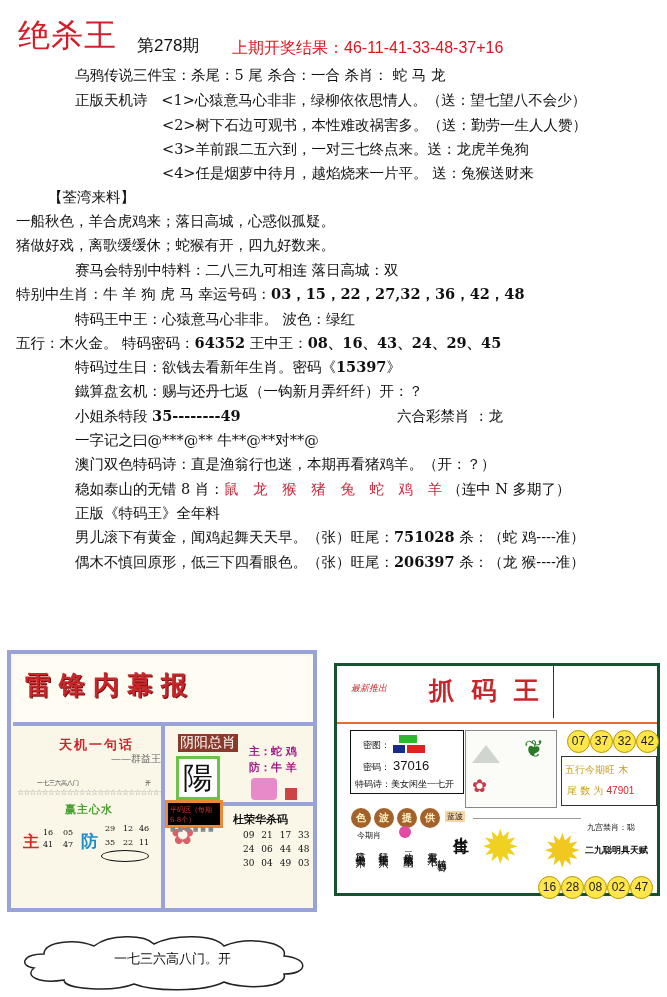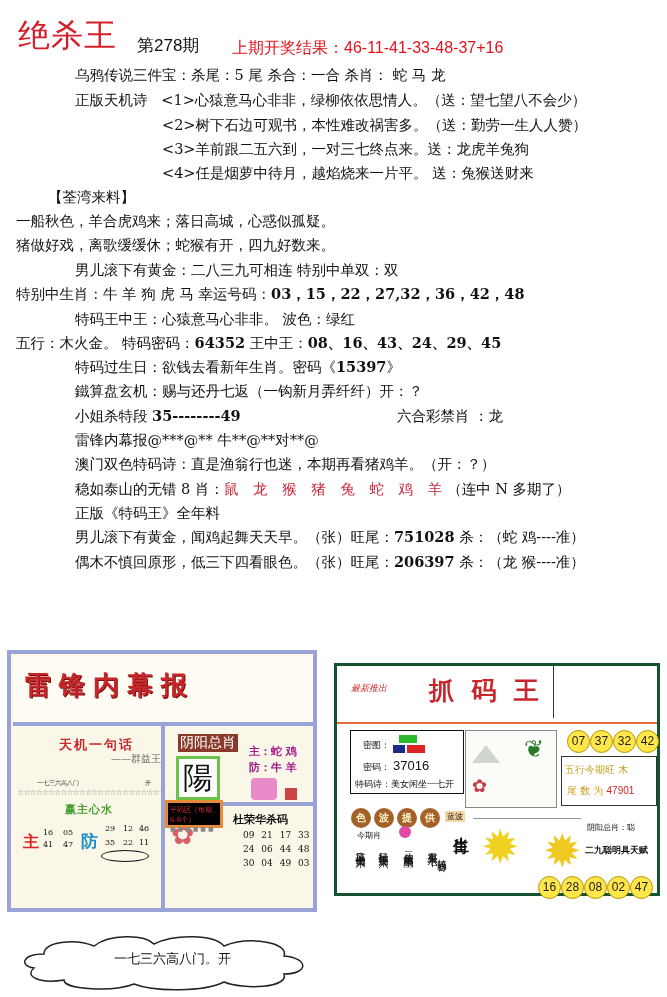--- a/index.html
+++ b/index.html
@@ -73,37 +73,37 @@
 <div class="abs line" style="left:75px;top:68px;">乌鸦传说三件宝：杀尾：5 尾  杀合：一合  杀肖：  蛇  马  龙</div>
 <div class="abs line" style="left:75px;top:93px;">
   <span>正版天机诗</span>&nbsp;&nbsp;&nbsp;<span>&lt;1&gt;心猿意马心非非，绿柳依依思情人。（送：望七望八不会少）</span>
 </div>
 <div class="abs line" style="left:162px;top:118px;">&lt;2&gt;树下石边可观书，本性难改祸害多。（送：勤劳一生人人赞）</div>
 <div class="abs line" style="left:162px;top:142px;">&lt;3&gt;羊前跟二五六到，一对三七终点来。送：龙虎羊兔狗</div>
 <div class="abs line" style="left:162px;top:166px;">&lt;4&gt;任是烟萝中待月，越焰烧来一片平。  送：兔猴送财来</div>
 <div class="abs line" style="left:48px;top:190px;">【荃湾来料】</div>
 <div class="abs line" style="left:16px;top:214px;">一船秋色，羊合虎鸡来；落日高城，心惑似孤疑。</div>
 <div class="abs line" style="left:16px;top:238px;">猪做好戏，离歌缓缓休；蛇猴有开，四九好数来。</div>
-<div class="abs line" style="left:75px;top:263px;">男儿滚下有黄金：二八三九可相连  特别中单双：双</div>
+<div class="abs line" style="left:75px;top:263px;">赛马会特别中特料：二八三九可相连  落日高城：双</div>
 <div class="abs line" style="left:16px;top:287px;">
   <span>特别中生肖：牛  羊  狗  虎  马  幸运号码：</span><span class="b">03，15，22，27,32，36，42，48</span>
 </div>
 <div class="abs line" style="left:75px;top:312px;">特码王中王：心猿意马心非非。  波色：绿红</div>
 <div class="abs line" style="left:16px;top:336px;">
   <span>五行：木火金。  特码密码：</span><span class="b">64352</span><span>  王中王：</span><span class="b">08、16、43、24、29、45</span>
 </div>
 <div class="abs line" style="left:75px;top:360px;">
   <span>特码过生日：欲钱去看新年生肖。密码《</span><span class="b">15397</span><span>》</span>
 </div>
 <div class="abs line" style="left:75px;top:384px;">鐵算盘玄机：赐与还丹七返（一钩新月弄纤纤）开：？</div>
 <div class="abs line" style="left:75px;top:409px;">
   <span>小姐杀特段 </span><span class="b">35--------49</span>
 </div>
 <div class="abs line" style="left:397px;top:409px;">六合彩禁肖  ：龙</div>
-<div class="abs line" style="left:75px;top:433px;">雷锋内幕报@***@**  牛**@**对**@</div>
+<div class="abs line" style="left:75px;top:433px;">一字记之曰@***@**  牛**@**对**@</div>
 <div class="abs line" style="left:75px;top:457px;">澳门双色特码诗：直是渔翁行也迷，本期再看猪鸡羊。（开：？）</div>
 <div class="abs line" style="left:75px;top:482px;">
   <span>稳如泰山的无错 8 肖：</span><span class="red-z">鼠 龙 猴 猪 兔 蛇 鸡 羊</span><span>（连中 N 多期了）</span>
 </div>
 <div class="abs line" style="left:75px;top:506px;">正版《特码王》全年料</div>
 <div class="abs line" style="left:75px;top:530px;">
   <span>男儿滚下有黄金，闻鸡起舞天天早。（张）旺尾：</span><span class="b">751028</span><span> 杀：（蛇    鸡----准）</span>
 </div>
 <div class="abs line" style="left:75px;top:555px;">
   <span>偶木不慎回原形，低三下四看眼色。（张）旺尾：</span><span class="b">206397</span><span> 杀：（龙    猴----准）</span>
@@ -210,21 +210,21 @@
   <div class="vtext" style="left:18px;top:178px;">凉风二七轉天来</div>
   <div class="vtext" style="left:41px;top:178px;">鼠行蛇走虎十六</div>
   <div class="vtext" style="left:66px;top:178px;">二八蛾眉核堕馬</div>
   <div class="vtext" style="left:90px;top:178px;">有鬼二六七十一</div>
   <div class="vtext" style="left:116px;top:158px;font-size:16px;font-weight:bold;">生肖</div>
   <div class="vtext" style="left:100px;top:186px;font-size:9px;">特码心水诗</div>
 
   <div class="abs" style="left:144px;top:158px;font-size:46px;color:#f0d020;line-height:1;">✹</div>
   <div class="abs" style="left:206px;top:162px;font-size:46px;color:#f0c820;line-height:1;">✹</div>
 
-  <div class="abs" style="left:250px;top:156px;font-size:8px;">阴阳总肖：聪</div>
+  <div class="abs" style="left:250px;top:156px;font-size:8px;">九宫禁肖：聪</div>
   <div class="abs" style="left:248px;top:178px;font-size:9px;font-weight:bold;">二九聪明具天赋</div>
 
   <div class="ball" style="left:201px;top:210px;">16</div>
   <div class="ball" style="left:224px;top:210px;">28</div>
   <div class="ball" style="left:247px;top:210px;">08</div>
   <div class="ball" style="left:270px;top:210px;">02</div>
   <div class="ball" style="left:293px;top:210px;">47</div>
 </div>
 
 <div class="abs" style="left:14px;top:928px;width:300px;height:64px;">

